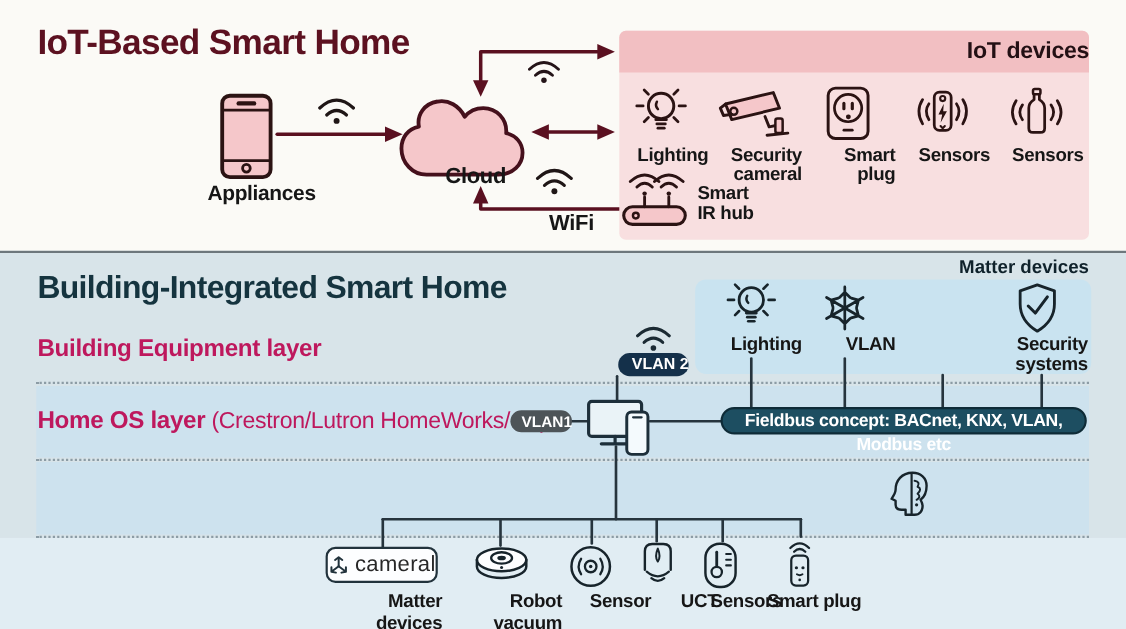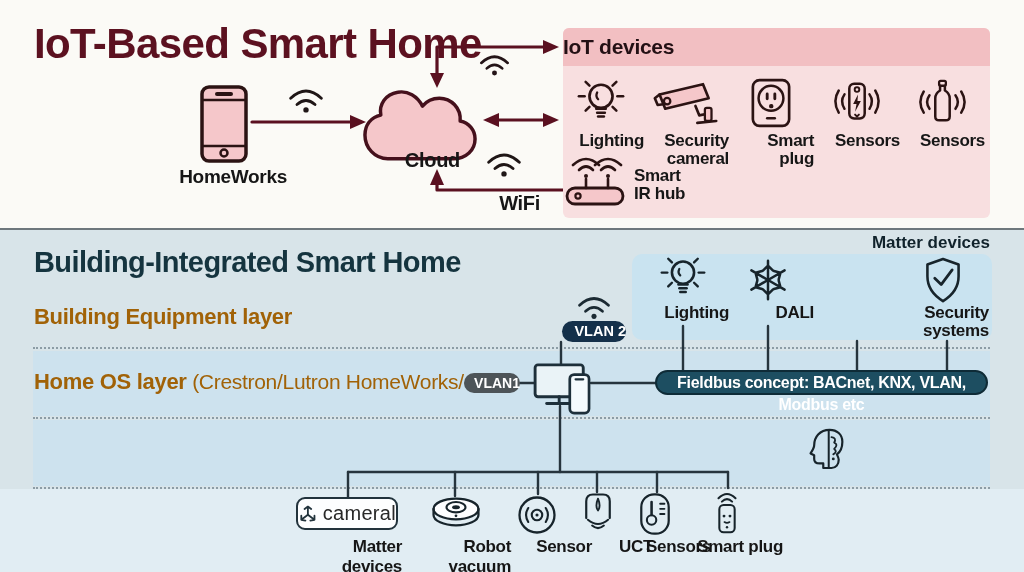--- a/index.html
+++ b/index.html
@@ -11,39 +11,39 @@
   }
   *{margin:0;padding:0;box-sizing:border-box}
   body{font-family:"Liberation Sans",sans-serif;background:#e8e8e8}
   .canvas{position:relative;width:1024px;height:572px;overflow:hidden;background:var(--top-bg)}
   .abs{position:absolute}
   .sk{fill:none;stroke:currentColor;stroke-linecap:round;stroke-linejoin:round}
   .lbl{font-weight:bold;color:var(--ink);text-align:right;letter-spacing:-0.3px}
   .lbl span{display:block}
 
   
-  .top-title{left:34px;top:20px;font-size:42px;font-weight:bold;color:var(--title-maroon);letter-spacing:-0.6px}
+  .top-title{left:34px;top:20px;font-size:32px;font-weight:bold;color:var(--title-maroon);letter-spacing:-0.6px}
   .smartphone-lbl{left:161px;top:166px;width:126px;font-size:19px}
   .cloud-lbl{left:390px;top:149px;width:70px;font-size:20px}
   .wifi-lbl{left:470px;top:192px;width:70px;font-size:20px}
   .hub-lbl{left:634px;top:167px;font-size:17px;line-height:18px;text-align:left}
   .iot-box{left:563px;top:28px;width:427px;height:190px;background:var(--pink-light);border-radius:6px}
   .iot-header{position:absolute;left:0;top:0;width:100%;height:38px;background:var(--pink-header);
-    border-radius:6px 6px 0 0;text-align:left;line-height:38px;font-size:21px;font-weight:bold;color:#231014;letter-spacing:-0.3px}
+    border-radius:6px 6px 0 0;text-align:right;line-height:38px;font-size:21px;font-weight:bold;color:#231014;letter-spacing:-0.3px}
   .iot-dev{position:absolute;top:50px;width:86px;text-align:center}
   .iot-dev .ic{height:52px;display:flex;align-items:center;justify-content:center}
   .iot-dev .lbl{font-size:17px;line-height:18px;margin-top:2px}
 
   
   .bottom{left:0;top:228px;width:1024px;height:344px;background:var(--blue-bg);border-top:2px solid #6d777c}
   .strip{left:0;top:259px;width:1024px;height:85px;background:var(--strip)}
   .band{left:33px;width:957px;background:var(--band)}
   .dotted{left:33px;width:957px;height:0;border-top:2px dotted #8c9ca5}
   .b-title{left:34px;top:16px;font-size:29px;font-weight:bold;color:var(--teal);letter-spacing:-0.6px}
-  .layer-lbl{left:34px;font-size:22px;font-weight:bold;color:#a16207;letter-spacing:-0.3px}
+  .layer-lbl{left:34px;font-size:22px;font-weight:bold;color:#be185d;letter-spacing:-0.3px}
   .homeos-note{font-weight:normal;font-size:21px}
   .badge{position:absolute;color:#fff;font-weight:bold;text-align:right;border-radius:11px}
   .vlan2{left:562px;top:91px;width:64px;height:21px;line-height:21px;font-size:14.5px;background:var(--vlan2)}
   .vlan1{left:464px;top:143px;width:56px;height:20px;line-height:20px;font-size:14px;background:var(--vlan1)}
   .fieldbus{left:655px;top:140px;width:333px;height:25px;line-height:22px;border-radius:14px;background:var(--pill);
     border:2px solid #0e2b37;color:#fff;font-weight:bold;font-size:16px;text-align:center;letter-spacing:-0.3px}
   .matter-caption{left:844px;top:3px;width:146px;font-size:17px;font-weight:bold;color:#10222b;text-align:right}
   .eq-panel{left:632px;top:24px;width:360px;height:86px;background:var(--panel);border-radius:10px}
   .eq-item{position:absolute;top:2px;width:92px;text-align:center}
   .eq-item .ic{height:48px;display:flex;align-items:center;justify-content:center}
@@ -60,21 +60,21 @@
 
   <div class="abs top-title">IoT-Based Smart Home</div>
 
   <svg class="abs" style="left:199px;top:84px;color:var(--icon-maroon)" width="50" height="80" viewBox="0 0 50 80">
     <rect class="sk" x="3" y="3" width="44" height="74" rx="7" stroke-width="3.5" style="fill:var(--pink)"></rect>
     <line class="sk" x1="18" y1="10" x2="32" y2="10" stroke-width="4"></line>
     <line class="sk" x1="4" y1="16" x2="46" y2="16" stroke-width="2.5"></line>
     <line class="sk" x1="4" y1="62" x2="46" y2="62" stroke-width="2.5"></line>
     <circle class="sk" cx="25" cy="69" r="3.5" stroke-width="2.5"></circle>
   </svg>
-  <div class="abs lbl smartphone-lbl">HomeWorks</div>
+  <div class="abs lbl smartphone-lbl">Appliances</div>
 
   <svg class="abs" style="left:358px;top:84px;color:#45101c" width="124" height="86" viewBox="0 0 125 86">
     <path class="sk" stroke-width="3.5" style="fill:var(--pink)" d="M30,75 L96,75 C109,75 118,66 118,55 C118,46 112,39 103,37 C104,24 94,14 82,14 C75,14 69,17 65,22 C60,12 50,6 40,8 C28,10 21,20 23,31 C13,33 7,41 7,51 C7,64 17,75 30,75 Z"></path>
   </svg>
   <div class="abs lbl cloud-lbl">Cloud</div>
 
   <svg class="abs" style="left:288px;top:86px;color:#1f1616" width="36" height="28" viewBox="0 0 40 30">
     <path class="sk" stroke-width="3.2" d="M3,13 Q20,-3 37,13"></path>
       <path class="sk" stroke-width="3.2" d="M10,20 Q20,11 30,20"></path>
     <circle cx="20" cy="26" r="3" fill="currentColor"></circle>
@@ -272,21 +272,21 @@
             <g transform="rotate(240 24 24)">
                   <path d="M24,24 L24,4 M24,9 L19,14 M24,9 L29,14"></path>
                 </g>
             <g transform="rotate(300 24 24)">
                   <path d="M24,24 L24,4 M24,9 L19,14 M24,9 L29,14"></path>
                 </g>
           </g>
         </svg>
           </div>
         <div class="lbl" style="font-size:17px">
-            <span>DALI</span>
+            <span>VLAN</span>
             <span></span>
           </div>
       </div>
       <div class="eq-item" style="left:265px">
         <div class="ic">
             <svg width="44" height="48" viewBox="0 0 48 52" style="color:var(--icon-dark)">
           <path class="sk" stroke-width="2.8" d="M24,3 L41,9 L41,22 C41,35 34,43 24,49 C14,43 7,35 7,22 L7,9 Z"></path>
           <path class="sk" stroke-width="3" d="M15,24 L22,31 L34,15"></path>
         </svg>
           </div>

